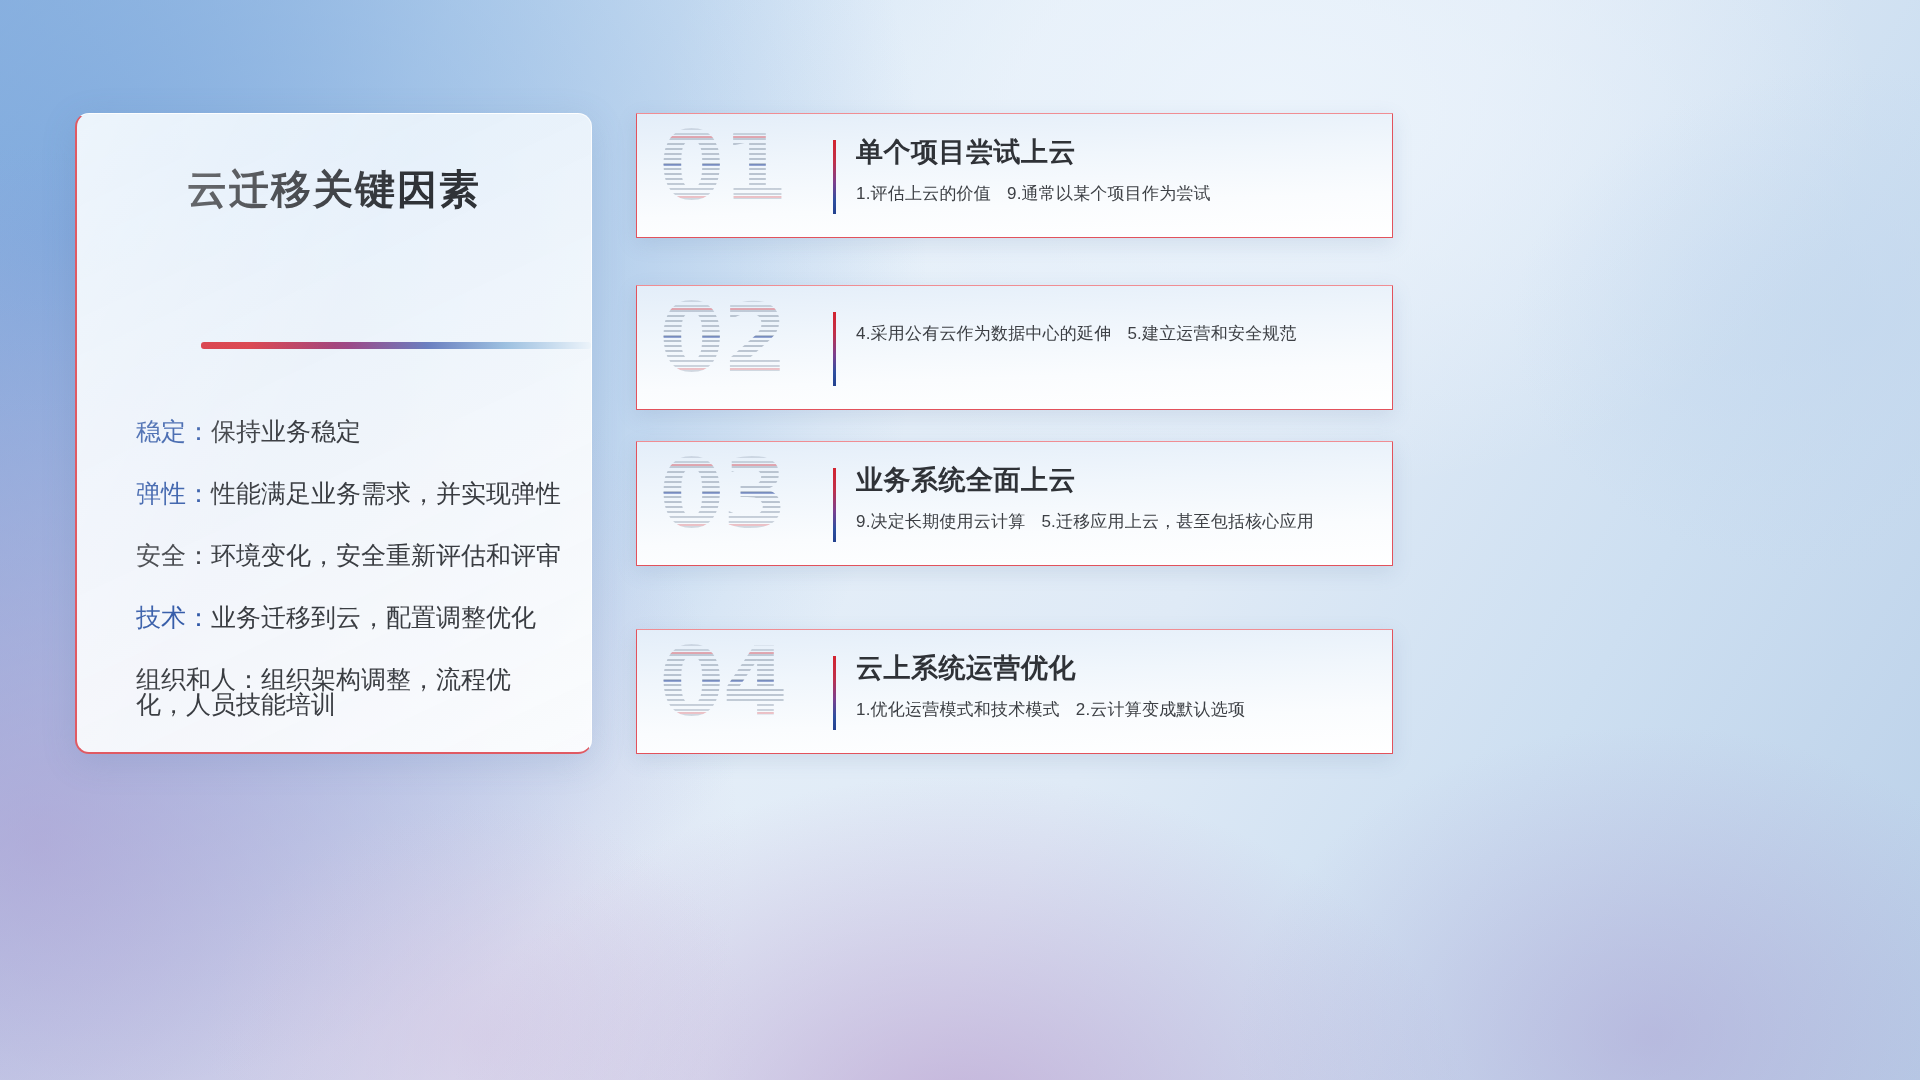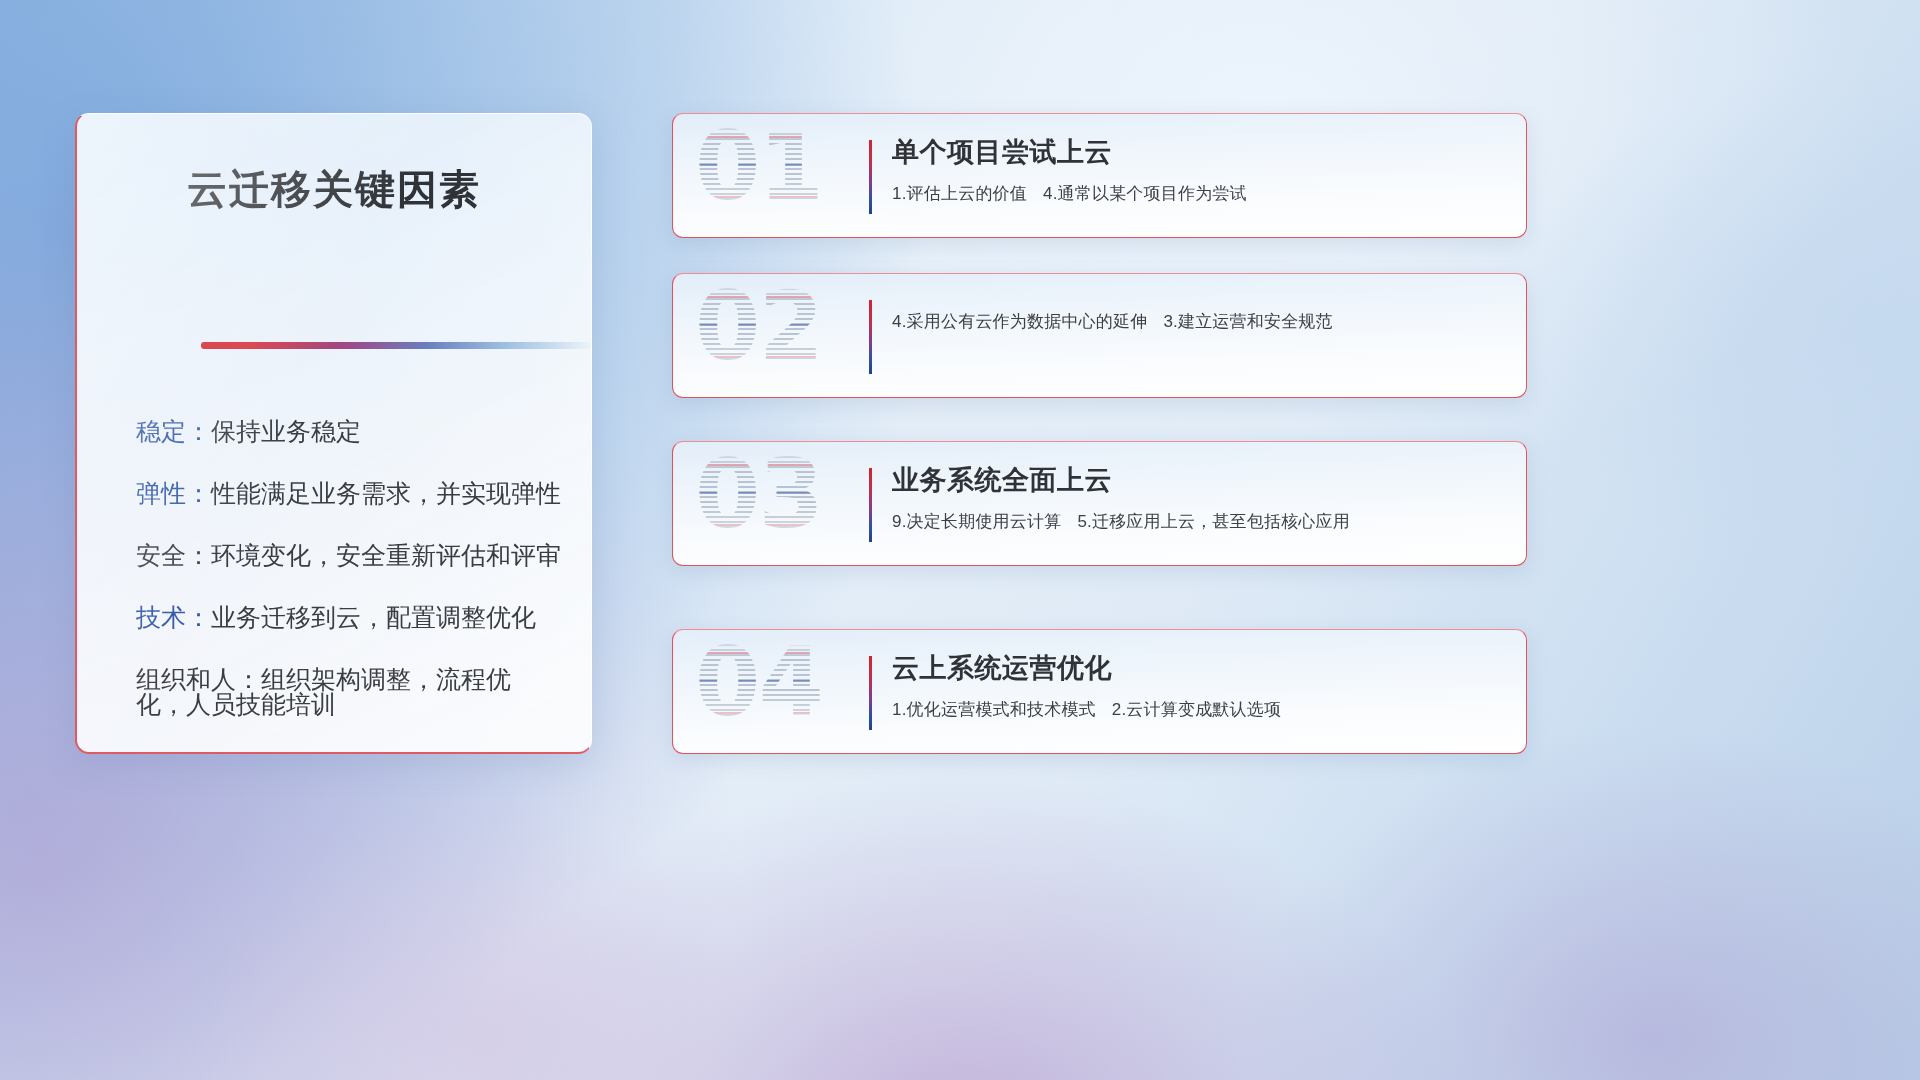--- a/index.html
+++ b/index.html
@@ -80,31 +80,30 @@
   .factor:last-child{ margin-bottom:0; }
   .factor .key{ color:#3a3d42; }
   .factor.accent .key{ color:#2f57a6; }
   .factor.wrapline{ white-space:normal; padding-right:6px; }
 
   
   #steps{
     position:absolute; left:636px; top:113px; width:860px; height:642px;
   }
   .step{
-    position:absolute; left:0; width:855px; height:125px;
+    position:absolute; left:0; width:757px; height:125px;
     border:1.4px solid #e2525c;
     border-top-color:#f08d93;
-    border-radius:11px;
+    border-radius:1px;
     background:linear-gradient(178deg, rgba(228,238,249,.98) 0%, rgba(240,246,252,.99) 36%, rgba(250,252,254,1) 70%, #ffffff 100%);
     box-shadow:0 6px 20px rgba(95,125,168,.16);
     overflow:hidden;
-    margin-left:36px;
   }
   .step:nth-child(1){ top:0px; }
-  .step:nth-child(2){ top:160px; }
+  .step:nth-child(2){ top:172px; }
   .step:nth-child(3){ top:328px; }
   .step:nth-child(4){ top:516px; }
 
   .stepNum{
     position:absolute; left:22px; top:10px; width:170px; height:106px;
     overflow:hidden;
   }
   .stepNum .glyph{
     position:absolute; left:0; top:-6px;
     font-size:94px; font-weight:bold; letter-spacing:-2px;
@@ -191,34 +190,34 @@
 
   <article class="step">
     <div class="stepNum">
       <span class="glyph fade">01</span>
       <span class="glyph accent fade">01</span>
     </div>
     <div class="stepBar"></div>
     <div class="stepBody">
       <div class="stepTitle">单个项目尝试上云</div>
       <div class="stepDesc">
-        <span>1.评估上云的价值</span><span class="gap"></span><span>4.通常以某个项目作为尝试</span>
+        <span>1.评估上云的价值</span><span class="gap"></span><span>9.通常以某个项目作为尝试</span>
       </div>
     </div>
   </article>
 
   <article class="step">
     <div class="stepNum">
       <span class="glyph fade">02</span>
       <span class="glyph accent fade">02</span>
     </div>
     <div class="stepBar"></div>
     <div class="stepBody">
       <div class="stepDesc">
-        <span>4.采用公有云作为数据中心的延伸</span><span class="gap"></span><span>3.建立运营和安全规范</span>
+        <span>4.采用公有云作为数据中心的延伸</span><span class="gap"></span><span>5.建立运营和安全规范</span>
       </div>
     </div>
   </article>
 
   <article class="step">
     <div class="stepNum">
       <span class="glyph fade">03</span>
       <span class="glyph accent fade">03</span>
     </div>
     <div class="stepBar"></div>

